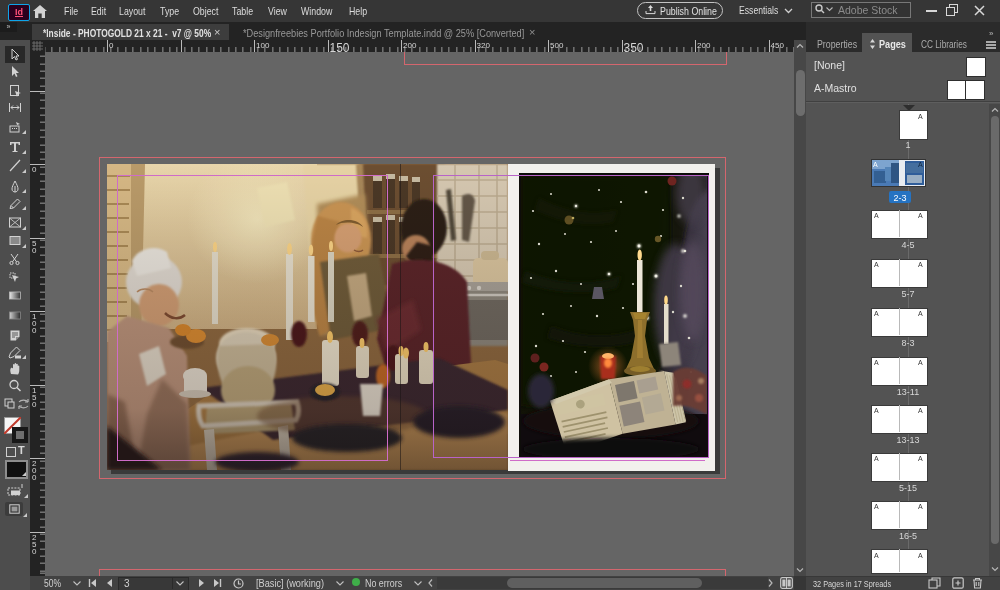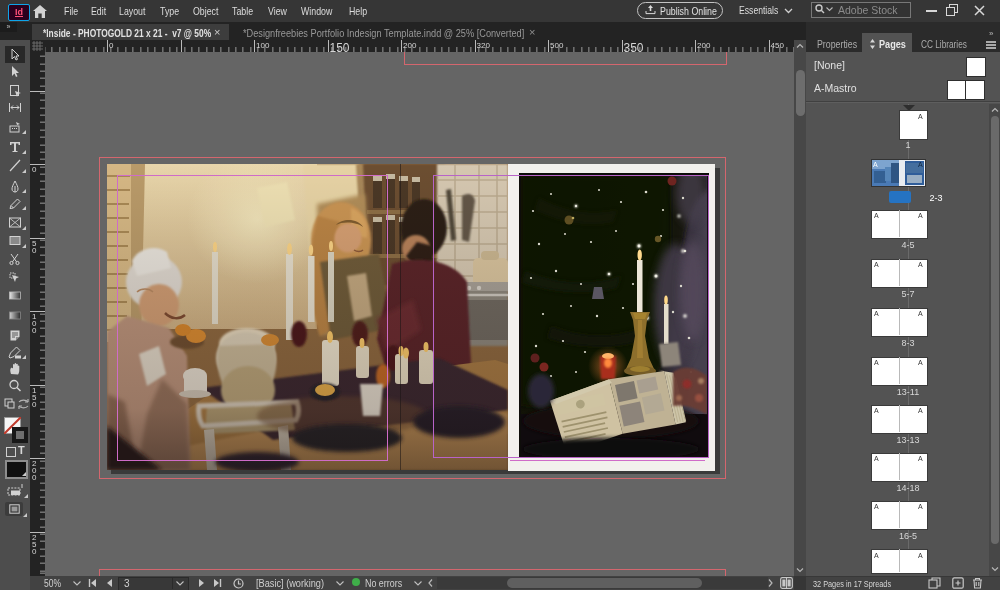--- a/index.html
+++ b/index.html
@@ -649,21 +649,21 @@
 <rect x="14" y="8" width="14" height="14" fill="#5585b8"></rect>
 <rect x="20" y="4" width="8" height="20" fill="#2e5583"></rect>
 <rect x="34" y="2" width="19" height="24" fill="#2f5d9a"></rect>
 <rect x="35" y="4" width="17" height="10" fill="#446e9e"></rect>
 <rect x="36" y="16" width="15" height="8" fill="#9aafc4"></rect>
 <text x="2" y="8" font-size="7" fill="#ffffff" font-family="Liberation Sans">A</text>
 <text x="47" y="8" font-size="7" fill="#10263f" font-family="Liberation Sans">A</text>
 <rect x="0.5" y="0.5" width="54" height="27" fill="none" stroke="#333"></rect>
 </svg>
 <div class="ab" style="left:889px;top:191px;width:22px;height:12px;background:#2573c2;border-radius:2px;"></div>
-<div class="txt" style="left:900px;top:193px;font-size:9px;color:#ffffff;transform:translateX(-50%);margin-left:36px;">2-3</div>
+<div class="txt" style="left:900px;top:193px;font-size:9px;color:#ffffff;transform:translateX(-50%);">2-3</div>
 <div class="ab" style="left:871px;top:209.5px;width:55px;height:27px;background:#ffffff;border:1px solid #3a3a3a;"></div>
 <div class="ab" style="left:898.5px;top:209.5px;width:1px;height:27px;background:#b9b9b9;"></div>
 <div class="txt" style="left:874px;top:211.5px;font-size:7px;color:#333;">A</div>
 <div class="txt" style="left:918px;top:211.5px;font-size:7px;color:#333;">A</div>
 <div class="txt" style="left:908px;top:239.5px;font-size:9px;color:#d8d8d8;transform:translateX(-50%);">4-5</div>
 <div class="ab" style="left:871px;top:258.5px;width:55px;height:27px;background:#ffffff;border:1px solid #3a3a3a;"></div>
 <div class="ab" style="left:898.5px;top:258.5px;width:1px;height:27px;background:#b9b9b9;"></div>
 <div class="txt" style="left:874px;top:260.5px;font-size:7px;color:#333;">A</div>
 <div class="txt" style="left:918px;top:260.5px;font-size:7px;color:#333;">A</div>
 <div class="txt" style="left:908px;top:288.5px;font-size:9px;color:#d8d8d8;transform:translateX(-50%);">5-7</div>
@@ -679,21 +679,21 @@
 <div class="txt" style="left:908px;top:386.5px;font-size:9px;color:#d8d8d8;transform:translateX(-50%);">13-11</div>
 <div class="ab" style="left:871px;top:404.5px;width:55px;height:27px;background:#ffffff;border:1px solid #3a3a3a;"></div>
 <div class="ab" style="left:898.5px;top:404.5px;width:1px;height:27px;background:#b9b9b9;"></div>
 <div class="txt" style="left:874px;top:406.5px;font-size:7px;color:#333;">A</div>
 <div class="txt" style="left:918px;top:406.5px;font-size:7px;color:#333;">A</div>
 <div class="txt" style="left:908px;top:434.5px;font-size:9px;color:#d8d8d8;transform:translateX(-50%);">13-13</div>
 <div class="ab" style="left:871px;top:452.5px;width:55px;height:27px;background:#ffffff;border:1px solid #3a3a3a;"></div>
 <div class="ab" style="left:898.5px;top:452.5px;width:1px;height:27px;background:#b9b9b9;"></div>
 <div class="txt" style="left:874px;top:454.5px;font-size:7px;color:#333;">A</div>
 <div class="txt" style="left:918px;top:454.5px;font-size:7px;color:#333;">A</div>
-<div class="txt" style="left:908px;top:482.5px;font-size:9px;color:#d8d8d8;transform:translateX(-50%);">14-18</div>
+<div class="txt" style="left:908px;top:482.5px;font-size:9px;color:#d8d8d8;transform:translateX(-50%);">5-15</div>
 <div class="ab" style="left:871px;top:500.5px;width:55px;height:27px;background:#ffffff;border:1px solid #3a3a3a;"></div>
 <div class="ab" style="left:898.5px;top:500.5px;width:1px;height:27px;background:#b9b9b9;"></div>
 <div class="txt" style="left:874px;top:502.5px;font-size:7px;color:#333;">A</div>
 <div class="txt" style="left:918px;top:502.5px;font-size:7px;color:#333;">A</div>
 <div class="txt" style="left:908px;top:530.5px;font-size:9px;color:#d8d8d8;transform:translateX(-50%);">16-5</div>
 <div class="ab" style="left:871px;top:548.5px;width:55px;height:23px;background:#ffffff;border:1px solid #3a3a3a;"></div>
 <div class="ab" style="left:898.5px;top:548.5px;width:1px;height:23px;background:#b9b9b9;"></div>
 <div class="txt" style="left:874px;top:551.5px;font-size:7px;color:#333;">A</div>
 <div class="txt" style="left:918px;top:551.5px;font-size:7px;color:#333;">A</div>
 <div class="ab" style="left:989px;top:104px;width:11px;height:472px;background:#474747;"></div>

